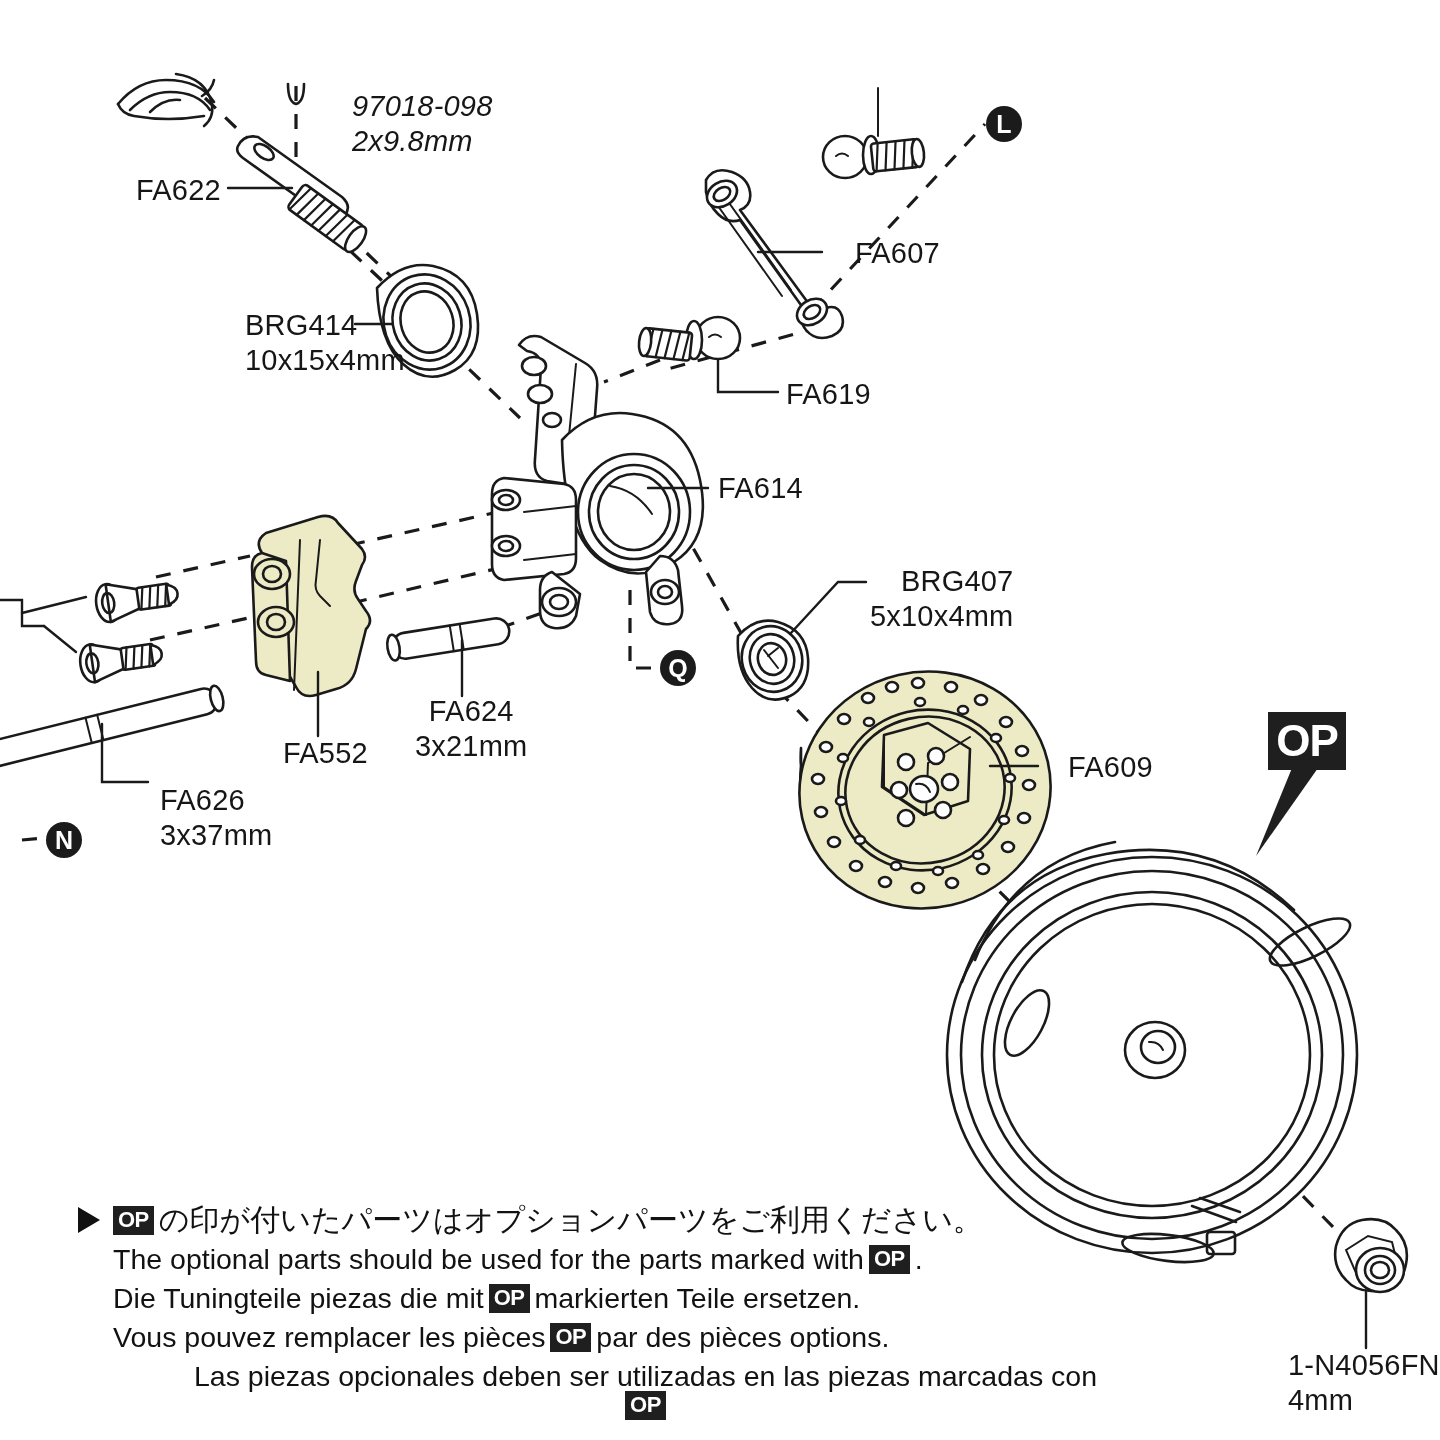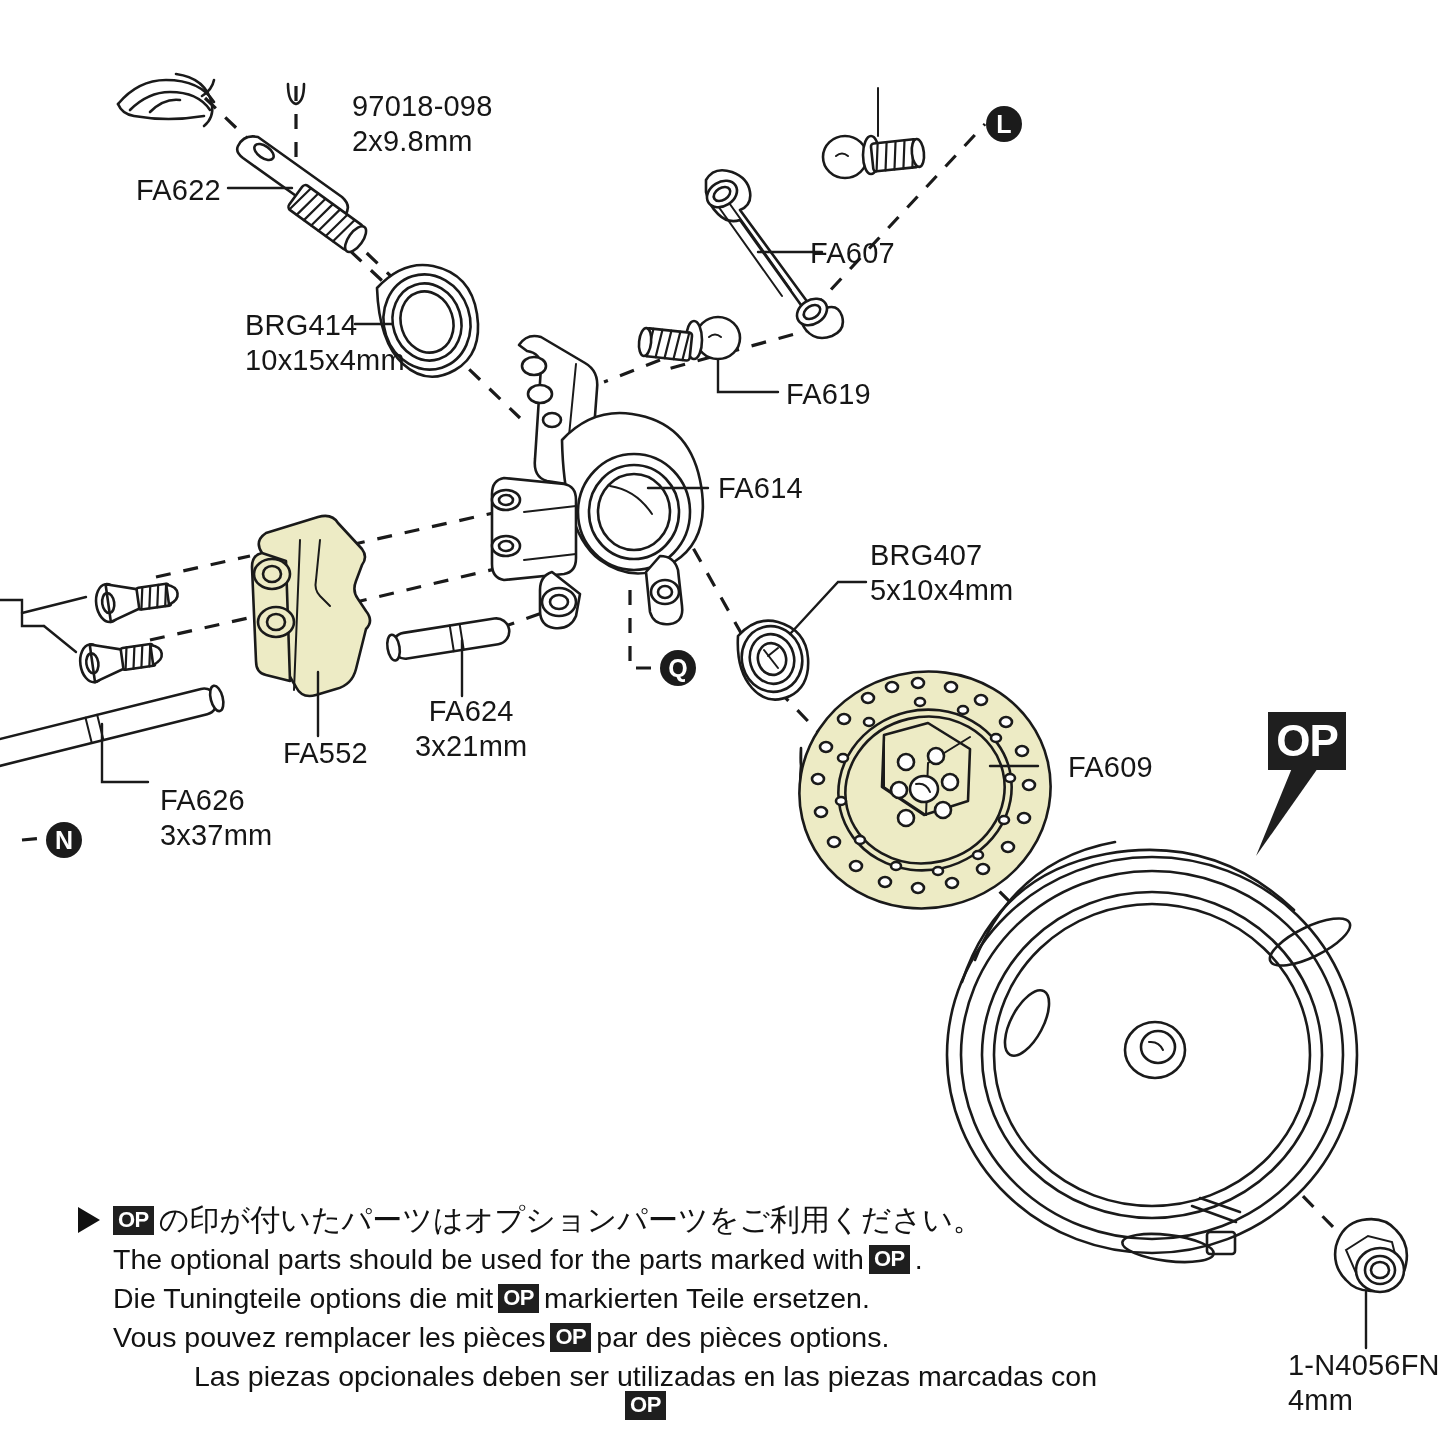--- a/index.html
+++ b/index.html
@@ -385,31 +385,31 @@
 
     <g>
       <path d="M1292 768 L1318 768 L1256 856 Z" fill="#1f1f1f"></path>
     </g>
   </svg>
 
   <div class="lbl" style="left:136px;top:173px;">
     <span>FA622</span>
   </div>
 
-  <div class="lbl" style="left:352px;top:89px;">
+  <div class="lbl" style="left:352px;top:89px;font-style:italic;">
     <span>97018-098</span>
     <span class="l2">2x9.8mm</span>
   </div>
 
   <div class="lbl" style="left:224px;top:308px;margin-left:21px;">
     <span>BRG414</span>
     <span class="l2">10x15x4mm</span>
   </div>
 
-  <div class="lbl" style="left:810px;top:236px;">
+  <div class="lbl" style="left:855px;top:236px;">
     <span>FA607</span>
   </div>
 
   <div class="lbl" style="left:786px;top:377px;">
     <span>FA619</span>
   </div>
 
   <div class="lbl" style="left:718px;top:471px;">
     <span>FA614</span>
   </div>
@@ -421,21 +421,21 @@
   <div class="lbl" style="left:415px;top:694px;text-align:center;">
     <span>FA624</span>
     <span class="l2">3x21mm</span>
   </div>
 
   <div class="lbl" style="left:160px;top:783px;">
     <span>FA626</span>
     <span class="l2">3x37mm</span>
   </div>
 
-  <div class="lbl" style="left:870px;top:538px;">
+  <div class="lbl" style="left:870px;top:564px;text-align:right;">
     <span>BRG407</span>
     <span class="l2">5x10x4mm</span>
   </div>
 
   <div class="lbl" style="left:1048px;top:750px;margin-left:20px;">
     <span>FA609</span>
   </div>
 
   <div class="lbl" style="left:1288px;top:1348px;">
     <span>1-N4056FNB</span>
@@ -464,21 +464,21 @@
       <span>の印が付いたパーツはオプションパーツをご利用ください。</span>
     </div>
 
     <div class="frow" style="padding-left:35px;">
       <span>The optional parts should be used for the parts marked with </span>
       <span class="opsm">OP</span>
       <span>.</span>
     </div>
 
     <div class="frow" style="padding-left:35px;">
-      <span>Die Tuningteile options die mit </span>
+      <span>Die Tuningteile piezas die mit </span>
       <span class="opsm">OP</span>
       <span> markierten Teile ersetzen.</span>
     </div>
 
     <div class="frow" style="padding-left:35px;">
       <span>Vous pouvez remplacer les pièces </span>
       <span class="opsm">OP</span>
       <span> par des pièces options.</span>
     </div>
 

